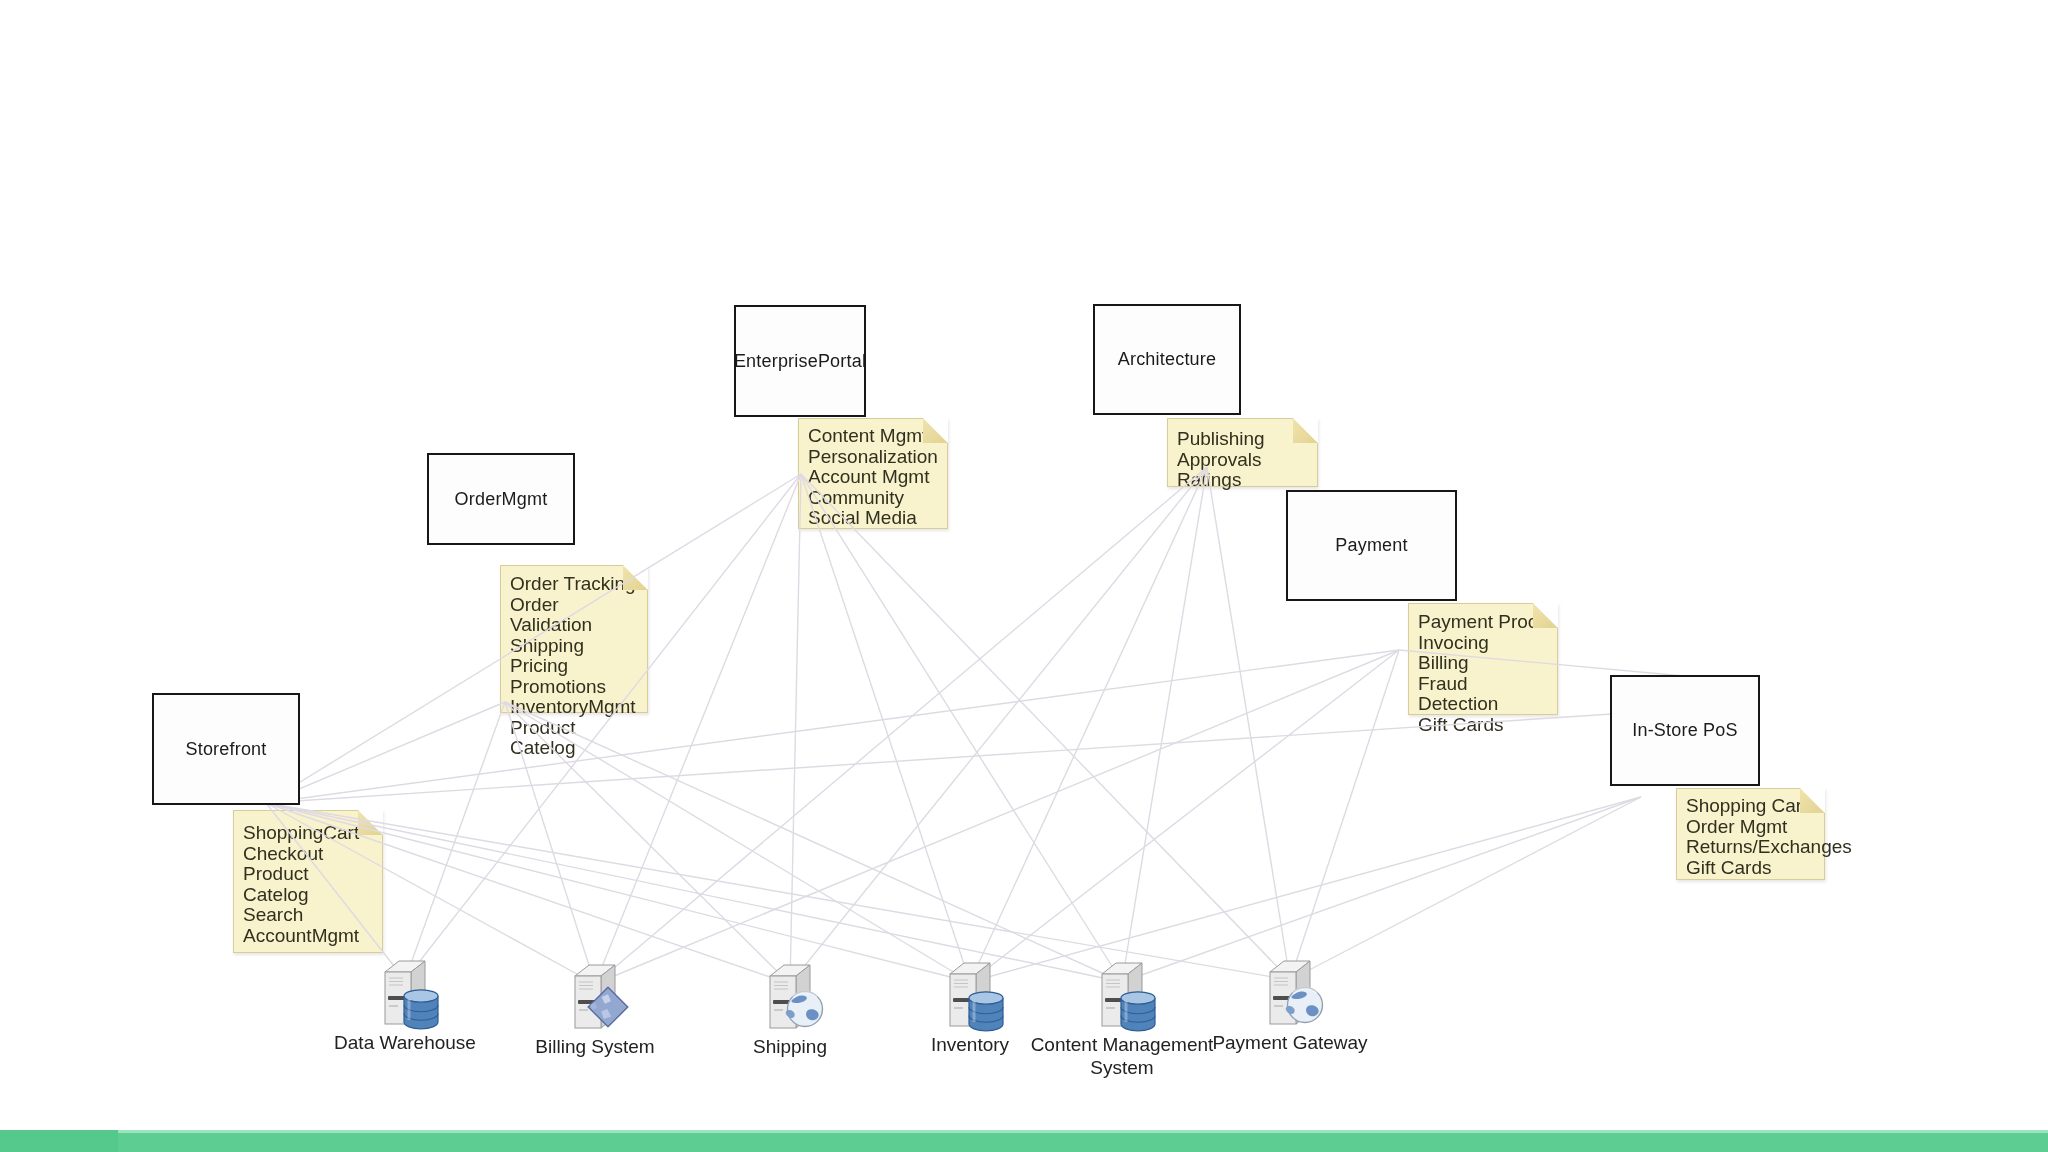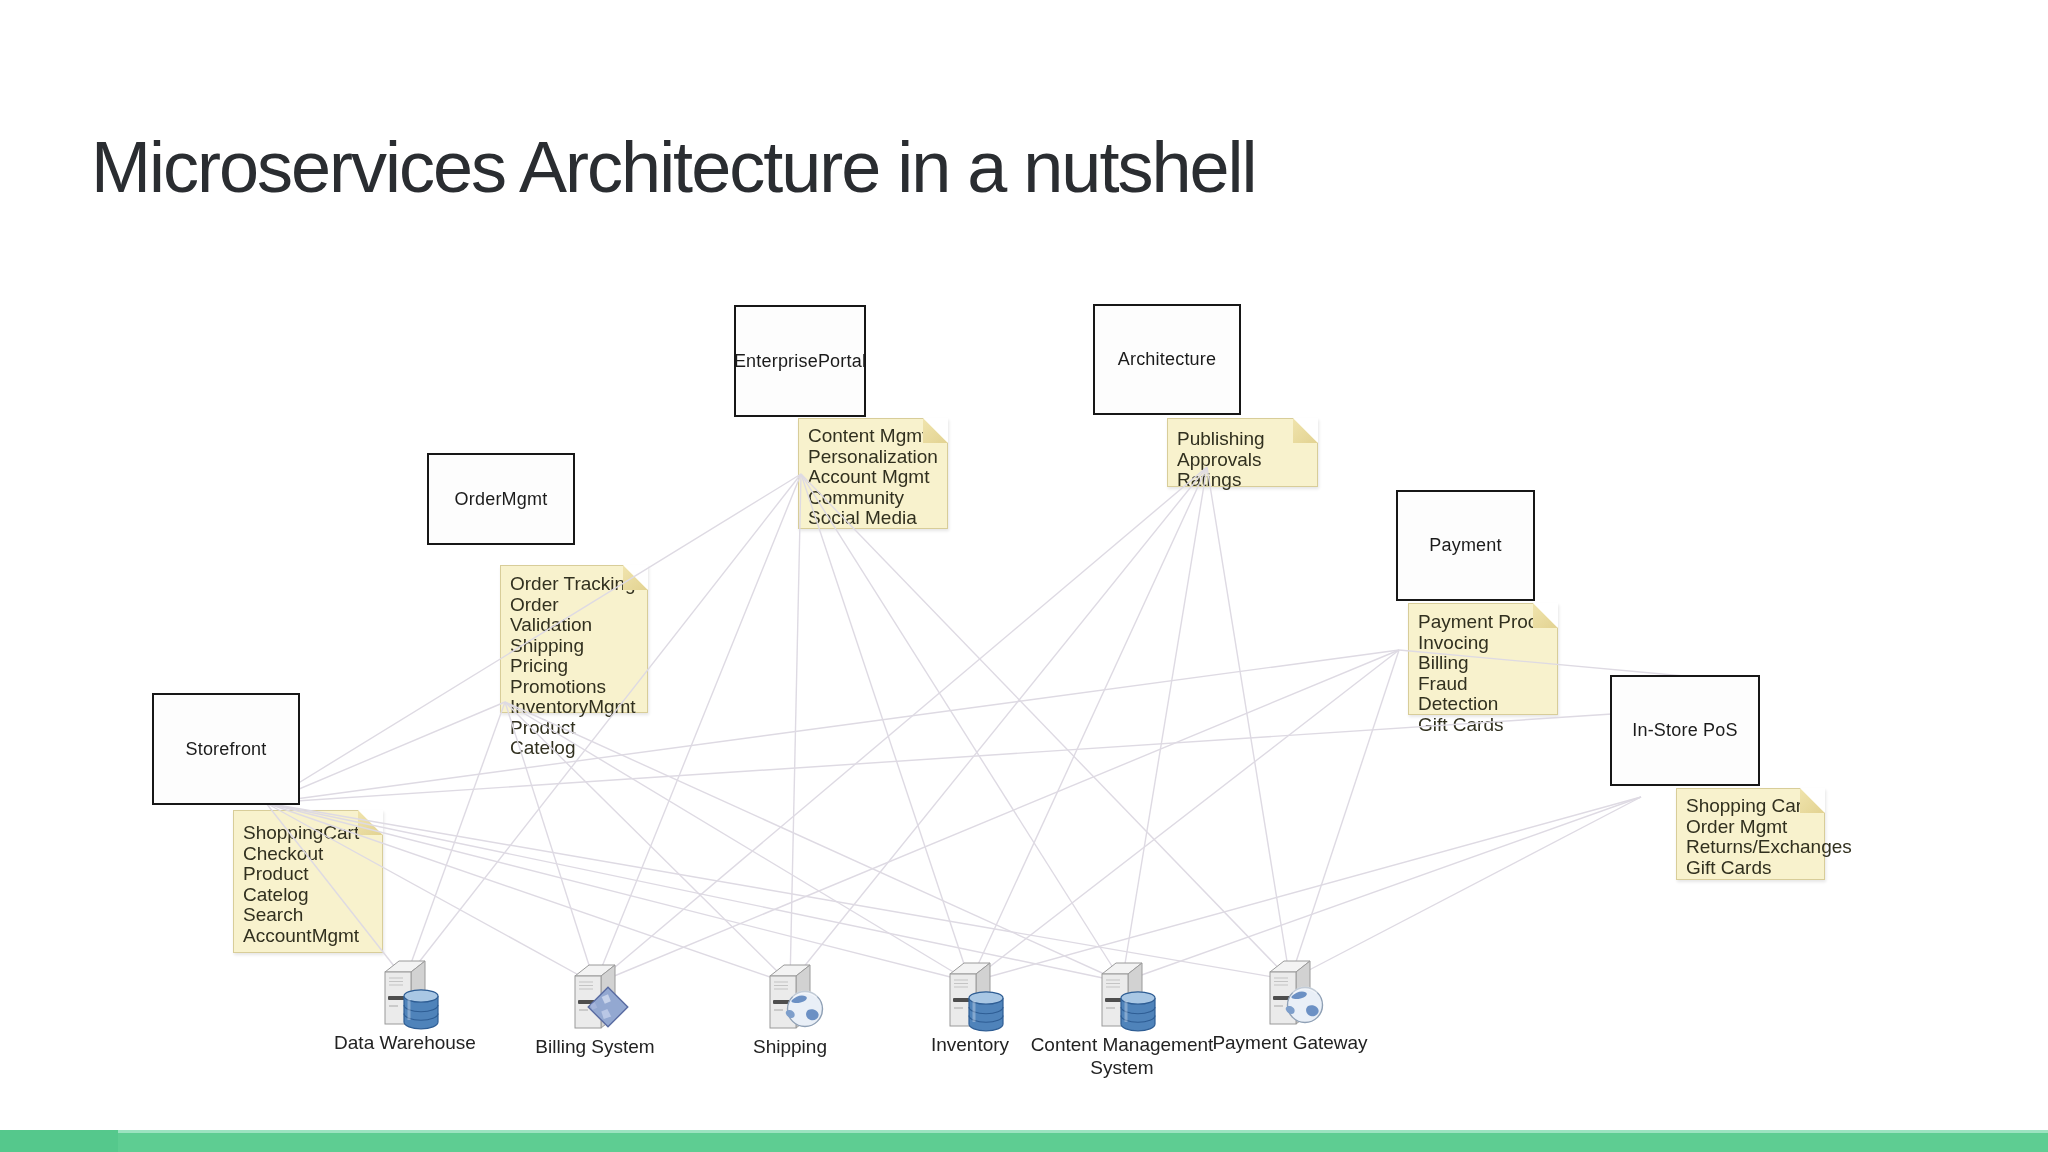--- a/index.html
+++ b/index.html
@@ -44,21 +44,20 @@
   .server .icon { width:84px; height:74px; margin:0 auto; }
   .server .lbl { font-size:19px; line-height:23px; color:#222222; margin-top:1px; }
   .footer { position:absolute; left:0; top:1130px; width:2048px; height:22px; background:#5ecd92; z-index:4; }
   .footer .seg { position:absolute; left:0; top:0; width:118px; height:22px; background:#55c88c; }
   .footer .hl  { position:absolute; left:118px; right:0; top:0; height:3px; background:#9ce3c0; }
 </style>
 </head>
 <body>
 
 <div class="slide">
-  <h1 class="title">Microservices Architecture in a nutshell</h1>
 
   <svg id="edges" width="2048" height="1152" viewBox="0 0 2048 1152">
       <line x1="266" y1="803" x2="405" y2="980" stroke="#dedae3" stroke-width="1.4"></line>
       <line x1="266" y1="803" x2="595" y2="984" stroke="#dedae3" stroke-width="1.4"></line>
       <line x1="266" y1="803" x2="790" y2="984" stroke="#dedae3" stroke-width="1.4"></line>
       <line x1="266" y1="803" x2="970" y2="982" stroke="#dedae3" stroke-width="1.4"></line>
       <line x1="266" y1="803" x2="1122" y2="982" stroke="#dedae3" stroke-width="1.4"></line>
       <line x1="266" y1="803" x2="1290" y2="980" stroke="#dedae3" stroke-width="1.4"></line>
       <line x1="266" y1="803" x2="1612" y2="714" stroke="#dedae3" stroke-width="1.4"></line>
       <line x1="266" y1="803" x2="1399" y2="650" stroke="#dedae3" stroke-width="1.4"></line>
@@ -150,21 +149,21 @@
         <div class="flap"></div>
         <div class="fold"></div>
         <ul>
           <li>Payment Proc.</li>
           <li>Invocing</li>
           <li>Billing</li>
           <li>Fraud Detection</li>
           <li>Gift Cards</li>
         </ul>
       </div>
-      <div class="appbox" style="left: 1396px; top: 490px; width: 139px; height: 111px;">
+      <div class="appbox" style="left: 1286px; top: 490px; width: 171px; height: 111px;">
         <span>Payment</span>
       </div>
       <div class="note" style="left: 1676px; top: 788px; width: 149px; height: 92px; padding-top: 7px;">
         <div class="flap"></div>
         <div class="fold"></div>
         <ul>
           <li>Shopping Cart</li>
           <li>Order Mgmt</li>
           <li>Returns/Exchanges</li>
           <li>Gift Cards</li>

